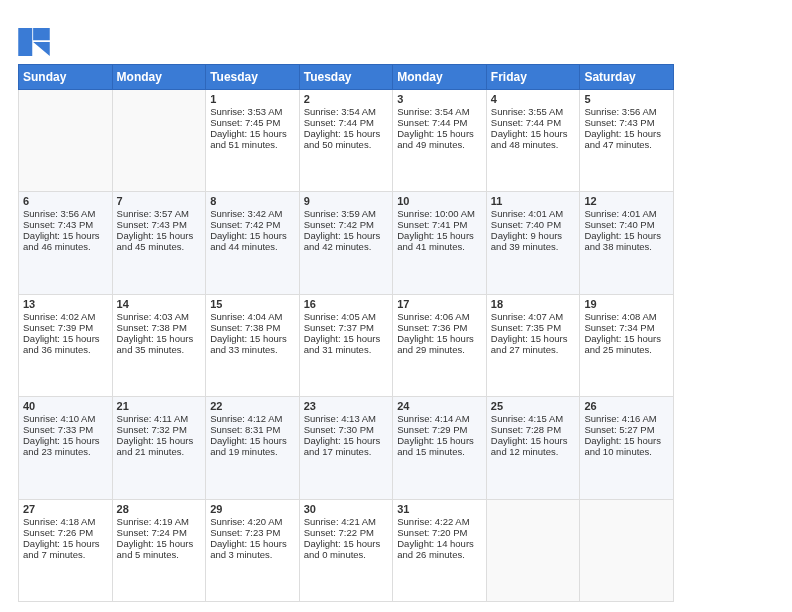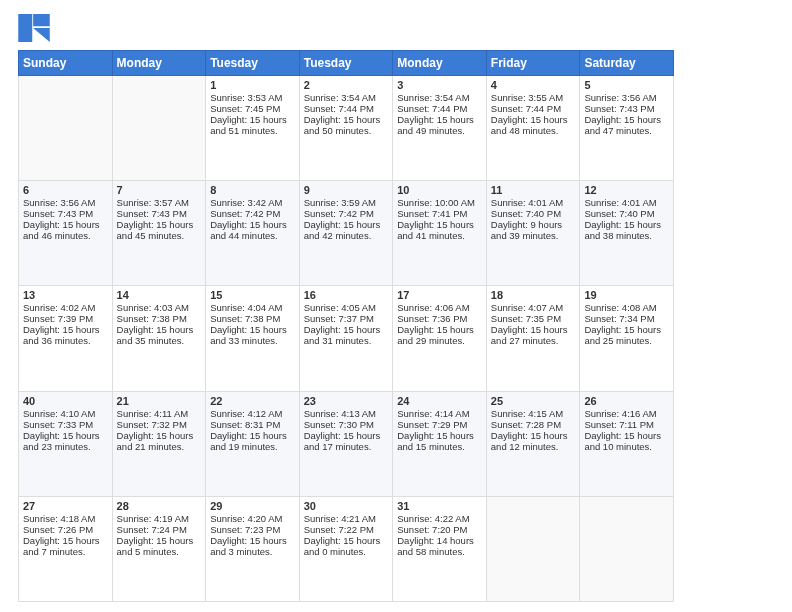--- a/index.html
+++ b/index.html
@@ -6,21 +6,21 @@
     body {
       width: 792px;
       height: 612px;
       font-family: Arial, sans-serif;
       background: #fff;
       overflow: hidden;
     }
     .page {
       width: 692px;
       height: 612px;
-      padding: 14px 18px 10px 18px;
+      padding: 28px 18px 10px 18px;
       display: flex;
       flex-direction: column;
     }
     .header {
       display: flex;
       justify-content: space-between;
       align-items: flex-start;
       margin-bottom: 8px;
     }
     .logo {
@@ -153,26 +153,26 @@
           <td><span class="day-num">18</span><span>Sunrise: 4:07 AM</span><br><span>Sunset: 7:35 PM</span><br><span>Daylight: 15 hours and 27 minutes.</span></td>
           <td><span class="day-num">19</span><span>Sunrise: 4:08 AM</span><br><span>Sunset: 7:34 PM</span><br><span>Daylight: 15 hours and 25 minutes.</span></td>
         </tr>
         <tr>
           <td><span class="day-num">40</span><span>Sunrise: 4:10 AM</span><br><span>Sunset: 7:33 PM</span><br><span>Daylight: 15 hours and 23 minutes.</span></td>
           <td><span class="day-num">21</span><span>Sunrise: 4:11 AM</span><br><span>Sunset: 7:32 PM</span><br><span>Daylight: 15 hours and 21 minutes.</span></td>
           <td><span class="day-num">22</span><span>Sunrise: 4:12 AM</span><br><span>Sunset: 8:31 PM</span><br><span>Daylight: 15 hours and 19 minutes.</span></td>
           <td><span class="day-num">23</span><span>Sunrise: 4:13 AM</span><br><span>Sunset: 7:30 PM</span><br><span>Daylight: 15 hours and 17 minutes.</span></td>
           <td><span class="day-num">24</span><span>Sunrise: 4:14 AM</span><br><span>Sunset: 7:29 PM</span><br><span>Daylight: 15 hours and 15 minutes.</span></td>
           <td><span class="day-num">25</span><span>Sunrise: 4:15 AM</span><br><span>Sunset: 7:28 PM</span><br><span>Daylight: 15 hours and 12 minutes.</span></td>
-          <td><span class="day-num">26</span><span>Sunrise: 4:16 AM</span><br><span>Sunset: 7:11 PM</span><br><span>Daylight: 15 hours and 10 minutes.</span></td>
+          <td><span class="day-num">26</span><span>Sunrise: 4:16 AM</span><br><span>Sunset: 5:27 PM</span><br><span>Daylight: 15 hours and 10 minutes.</span></td>
         </tr>
         <tr>
           <td><span class="day-num">27</span><span>Sunrise: 4:18 AM</span><br><span>Sunset: 7:26 PM</span><br><span>Daylight: 15 hours and 7 minutes.</span></td>
           <td><span class="day-num">28</span><span>Sunrise: 4:19 AM</span><br><span>Sunset: 7:24 PM</span><br><span>Daylight: 15 hours and 5 minutes.</span></td>
           <td><span class="day-num">29</span><span>Sunrise: 4:20 AM</span><br><span>Sunset: 7:23 PM</span><br><span>Daylight: 15 hours and 3 minutes.</span></td>
           <td><span class="day-num">30</span><span>Sunrise: 4:21 AM</span><br><span>Sunset: 7:22 PM</span><br><span>Daylight: 15 hours and 0 minutes.</span></td>
-          <td><span class="day-num">31</span><span>Sunrise: 4:22 AM</span><br><span>Sunset: 7:20 PM</span><br><span>Daylight: 14 hours and 58 minutes.</span></td>
+          <td><span class="day-num">31</span><span>Sunrise: 4:22 AM</span><br><span>Sunset: 7:20 PM</span><br><span>Daylight: 14 hours and 26 minutes.</span></td>
           <td class="empty"></td>
           <td class="empty"></td>
         </tr>
       </tbody>
   </table>
 </div>
 
 </body></html>

